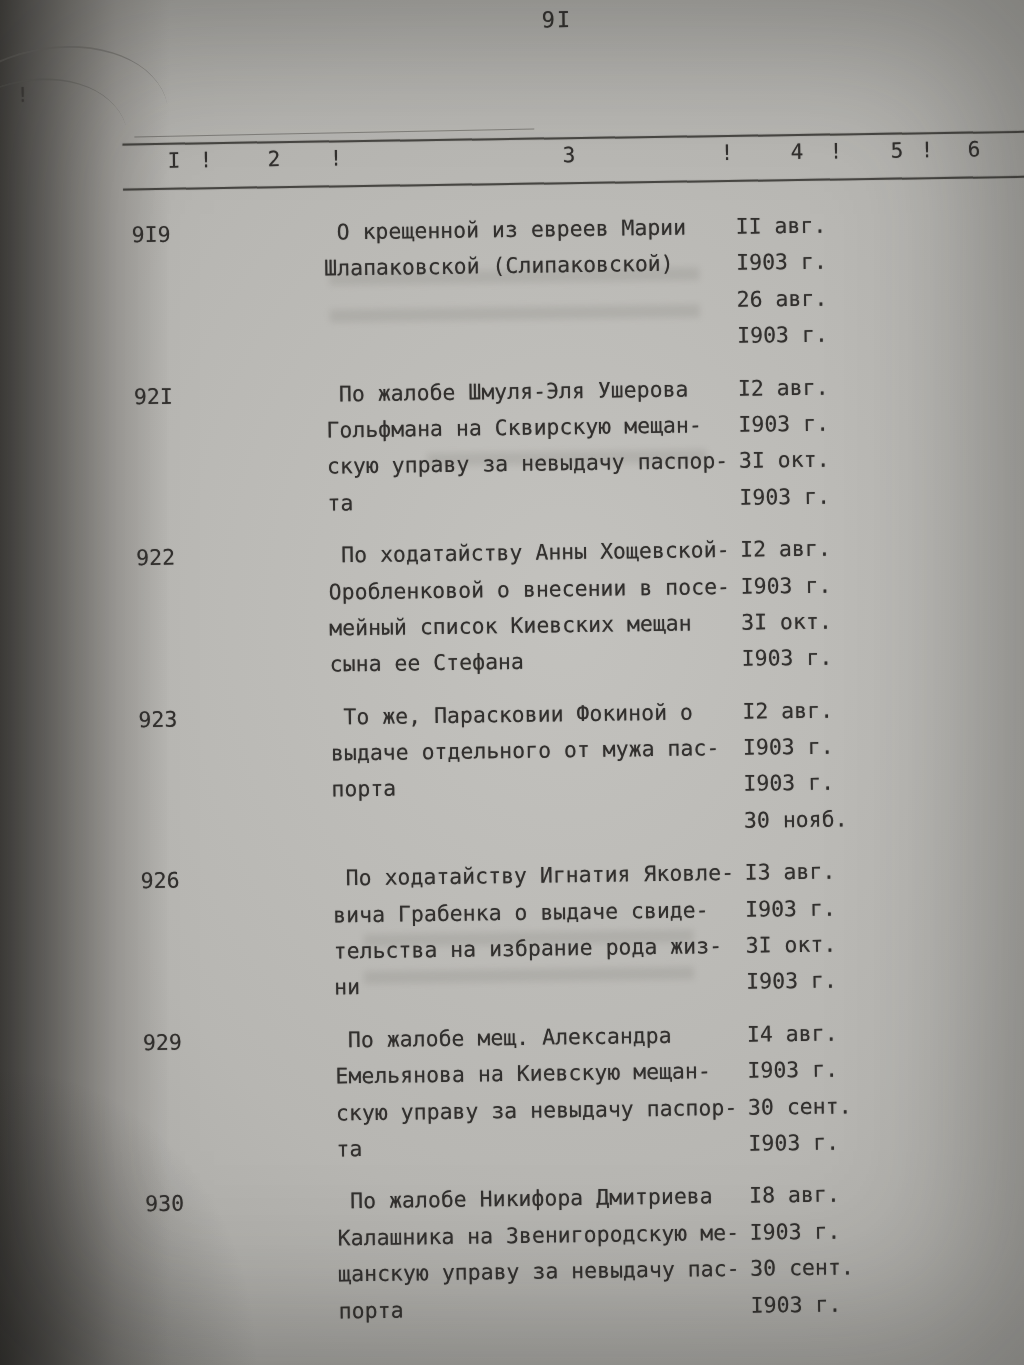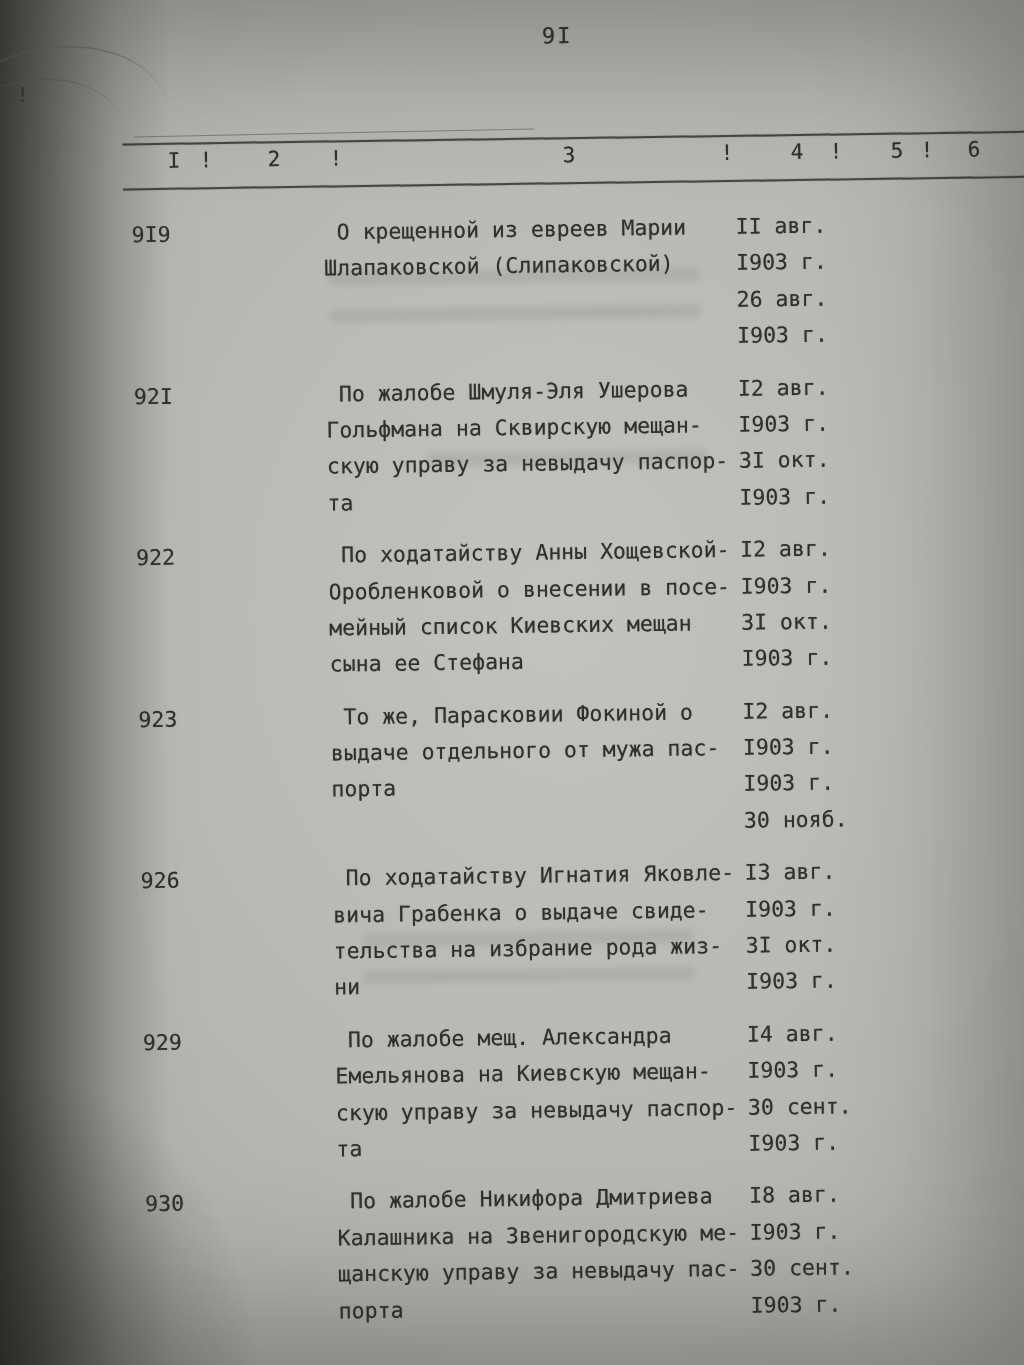--- a/index.html
+++ b/index.html
@@ -68,21 +68,21 @@
     inset: 0;
     transform: rotate(-0.8deg);
     transform-origin: 50% 50%;
     color: #32302e;
     text-shadow: 0 0 1px rgba(50,48,46,0.55);
     z-index: 3;
   }
 
   .page-number {
     position: absolute;
-    top: 24px;
+    top: 8px;
     left: 551px;
     font-size: 22px;
     letter-spacing: 2px;
   }
   .edge-fragment {
     position: absolute;
     top: 76px;
     left: 25px;
     font-size: 20px;
     color: rgba(58,56,53,0.65);

